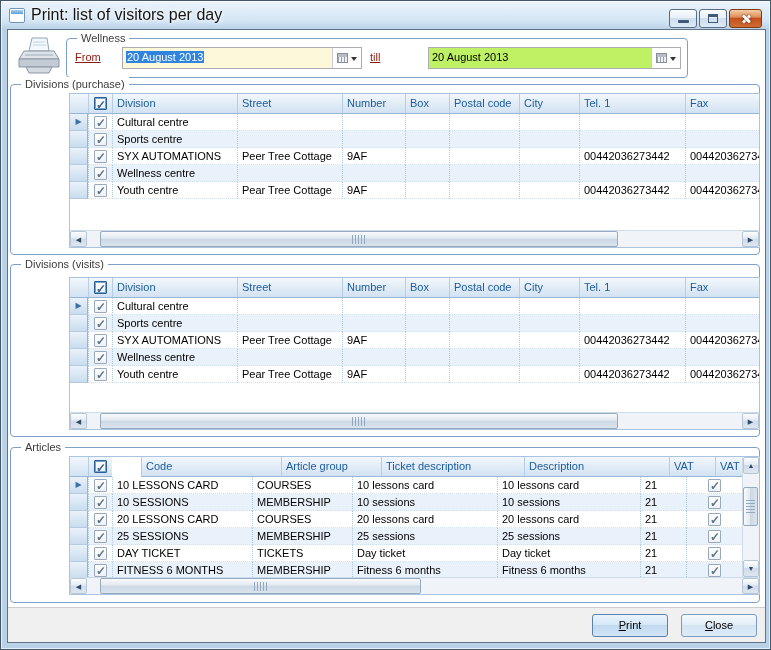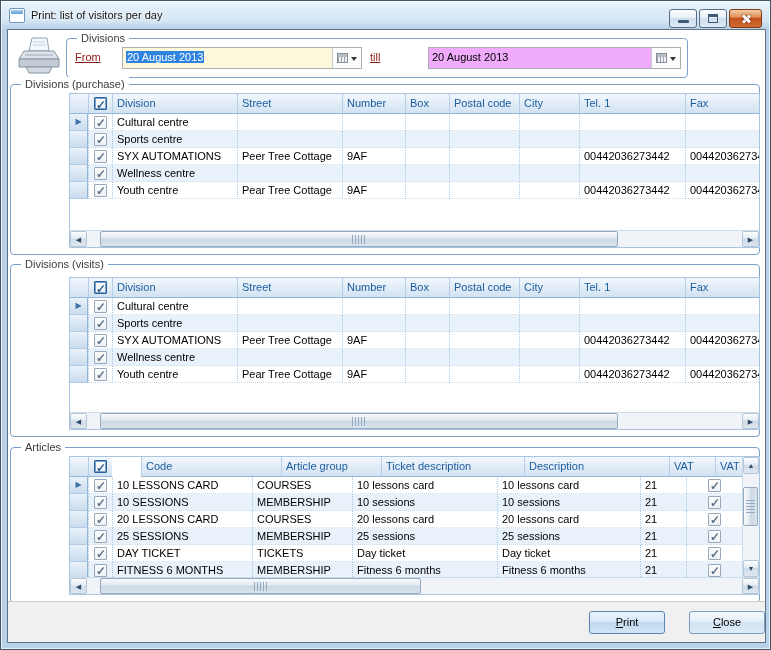--- a/index.html
+++ b/index.html
@@ -10,50 +10,50 @@
     position: relative; width: 771px; height: 650px;
     border: 1px solid #43566a;
     background: linear-gradient(#eaf4fc 0px, #d3e5f4 20px, #b9d2e8 28px, #b9d2e8 100%);
     box-shadow: inset 0 0 0 1px rgba(255,255,255,.65);
   }
 
   
   .titlebar { position:absolute; left:0; top:0; right:0; height:28px; display:flex; align-items:center; padding:0 8px; }
   .title-icon { width:16px; height:15px; background:#fdfeff; border:1px solid #6f95bd; border-radius:2px; margin-right:6px; position:relative; }
   .title-icon::before { content:""; position:absolute; left:1px; right:1px; top:1px; height:4px; background:linear-gradient(#a8d0f0,#5f9fd8); }
-  .title-text { font-size:11px; color:#151515; text-shadow:0 0 6px #fff,0 0 3px #fff; }
+  .title-text { font-size:16px; color:#151515; text-shadow:0 0 6px #fff,0 0 3px #fff; }
   .win-btns { position:absolute; right:8px; top:8px; display:flex; gap:2px; }
   .wbtn { width:28px; height:19px; border:1px solid #5a6e83; border-radius:3px;
           background:linear-gradient(#fbfdfe,#e7eff7 45%,#cfdeed 50%,#dceaf6);
           display:flex; align-items:center; justify-content:center; position:relative; }
   .wbtn.close { width:33px; border-color:#7e3a14;
           background:linear-gradient(#f3cda6 , #e0935c 40%, #c4511f 50%, #d06d33); }
   .glyph-min { position:absolute; bottom:4px; left:8px; width:11px; height:3px; background:#3f5a77; border-radius:1px; }
   .glyph-max { width:10px; height:9px; border:1px solid #3f5a77; border-top:3px solid #3f5a77; background:transparent; }
   .glyph-x { position:relative; width:11px; height:10px; }
   .glyph-x::before, .glyph-x::after { content:""; position:absolute; left:5px; top:0; width:2.5px; height:10px; background:#fff; border-radius:1px; box-shadow:0 0 2px rgba(70,25,0,.9); }
   .glyph-x::before { transform:rotate(45deg); }
   .glyph-x::after  { transform:rotate(-45deg); }
 
   
   .client { position:absolute; left:6px; top:28px; width:759px; height:614px; background:#fff; border:1px solid #5f7387; }
-  .btnbar { position:absolute; left:0; right:0; bottom:0; height:41px; background:#f0f0f0; border-top:1px solid #cdcdcd;
-            display:flex; justify-content:flex-end; align-items:center; gap:24px; }
+  .btnbar { position:absolute; left:0; right:0; bottom:0; height:35px; background:#f0f0f0; border-top:1px solid #cdcdcd;
+            display:flex; justify-content:flex-end; align-items:center; gap:13px; padding-right:8px; }
   .btn { width:76px; height:23px; font-family:"Liberation Sans",sans-serif; font-size:11px; color:#000;
          border:1px solid #7a9cc0; border-radius:3px;
          background:linear-gradient(#f4f9fd,#e4eef8 45%,#d3e4f3 50%,#deebf7); cursor:default; }
   .btn-default { border-color:#5a84ae; background:linear-gradient(#e9f3fc,#d7e8f7 45%,#c0d9ef 50%,#d2e5f6); }
 
   
   .group { position:absolute; border:1px solid #7ca0c7; border-radius:4px; }
   .glabel { position:absolute; top:-8px; left:10px; background:#fff; padding:0 4px; font-size:11px; color:#3c3c3c; line-height:14px; }
 
   
   .lnk { position:absolute; font-size:11px; color:#8b1a10; text-decoration:underline; }
-  .combo { position:absolute; height:22px; border:1px solid #abadb3; background:#f0abfc; display:flex; }
+  .combo { position:absolute; height:22px; border:1px solid #abadb3; background:#bef264; display:flex; }
   .combo-text { flex:1; min-width:0; overflow:hidden; white-space:nowrap; font-size:11px; line-height:19px; padding:0 3px; color:#000; }
   .combo.from .combo-text { background:#fdf8da; }
   .sel-hl { background:#2f84e0; color:#fff; padding:0 1px; }
   .combo-btn { width:29px; border-left:1px solid #c9ced4; background:#fdfdfd; display:flex; align-items:center; justify-content:center; gap:3px; }
   .cal-ico { width:11px; height:10px; border:1px solid #888f98; background:
       linear-gradient(#b8bdc4,#b8bdc4) 0 0/11px 3px no-repeat,
       repeating-linear-gradient(90deg,#9aa1aa 0 1px,transparent 1px 3px) 0 3px/11px 7px,
       #eef0f3; }
   .dd-arrow { width:0; height:0; border:3px solid transparent; border-top:4px solid #333; margin-top:4px; }
 
@@ -130,21 +130,21 @@
       <polygon points="16,2 31,2 33,15 13,15" fill="#f3f8fc" stroke="#90a4b8" stroke-width="1"></polygon>
       <line x1="17" y1="6" x2="29" y2="6" stroke="#c2d2e0" stroke-width="1"></line>
       <line x1="17" y1="9" x2="30" y2="9" stroke="#c2d2e0" stroke-width="1"></line>
       <path d="M8 15 L38 15 L43 23 L3 23 Z" fill="#dde3e9" stroke="#8a96a4" stroke-width="1"></path>
       <path d="M3 23 L43 23 L43 31 L3 31 Z" fill="#c3ccd5" stroke="#8a96a4" stroke-width="1"></path>
       <path d="M10 31 L36 31 L33 37 L13 37 Z" fill="#d4dae1" stroke="#8a96a4" stroke-width="1"></path>
       <line x1="9" y1="19" x2="37" y2="19" stroke="#9fadbb" stroke-width="1"></line>
     </svg>
 
     <div class="group" style="left:58px; top:8px; width:622px; height:40px;">
-      <span class="glabel">Divisions</span>
+      <span class="glabel">Wellness</span>
       <span class="lnk" style="left:8px; top:12px;">From</span>
       <div class="combo from" style="left:55px; top:8px; width:240px;">
         <div class="combo-text"><span class="sel-hl">20 August 2013</span></div>
         <div class="combo-btn">
           <span class="cal-ico"></span>
           <span class="dd-arrow"></span>
         </div>
       </div>
       <span class="lnk" style="left:303px; top:12px;">till</span>
       <div class="combo" style="left:361px; top:8px; width:253px;">

